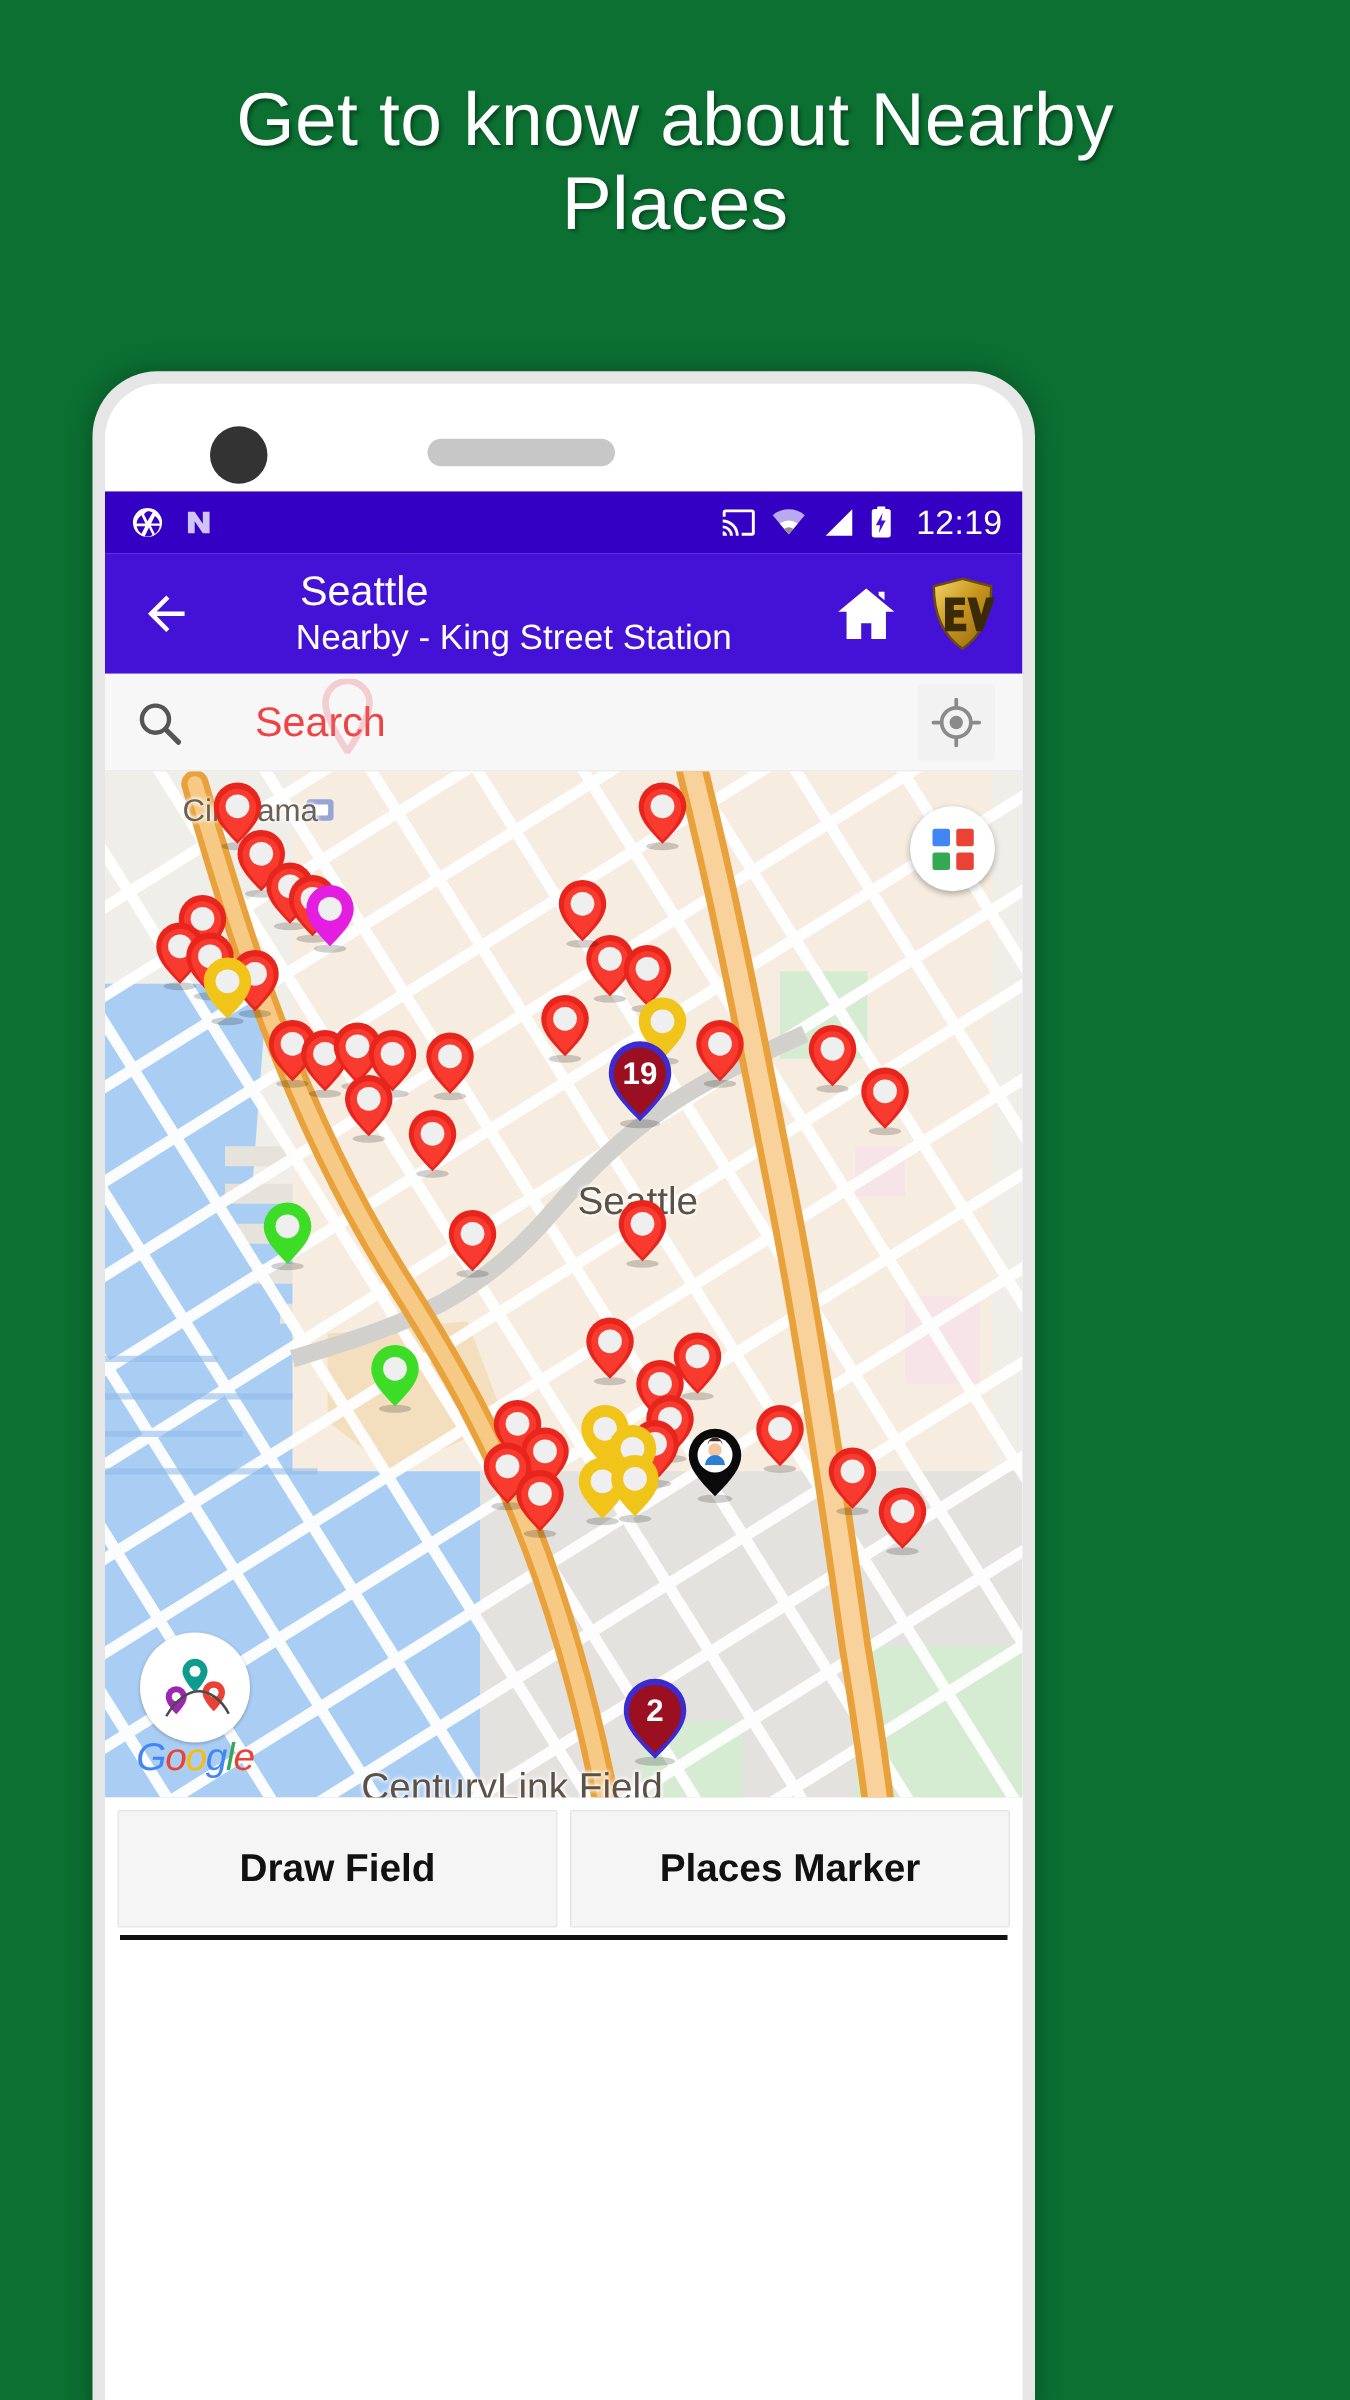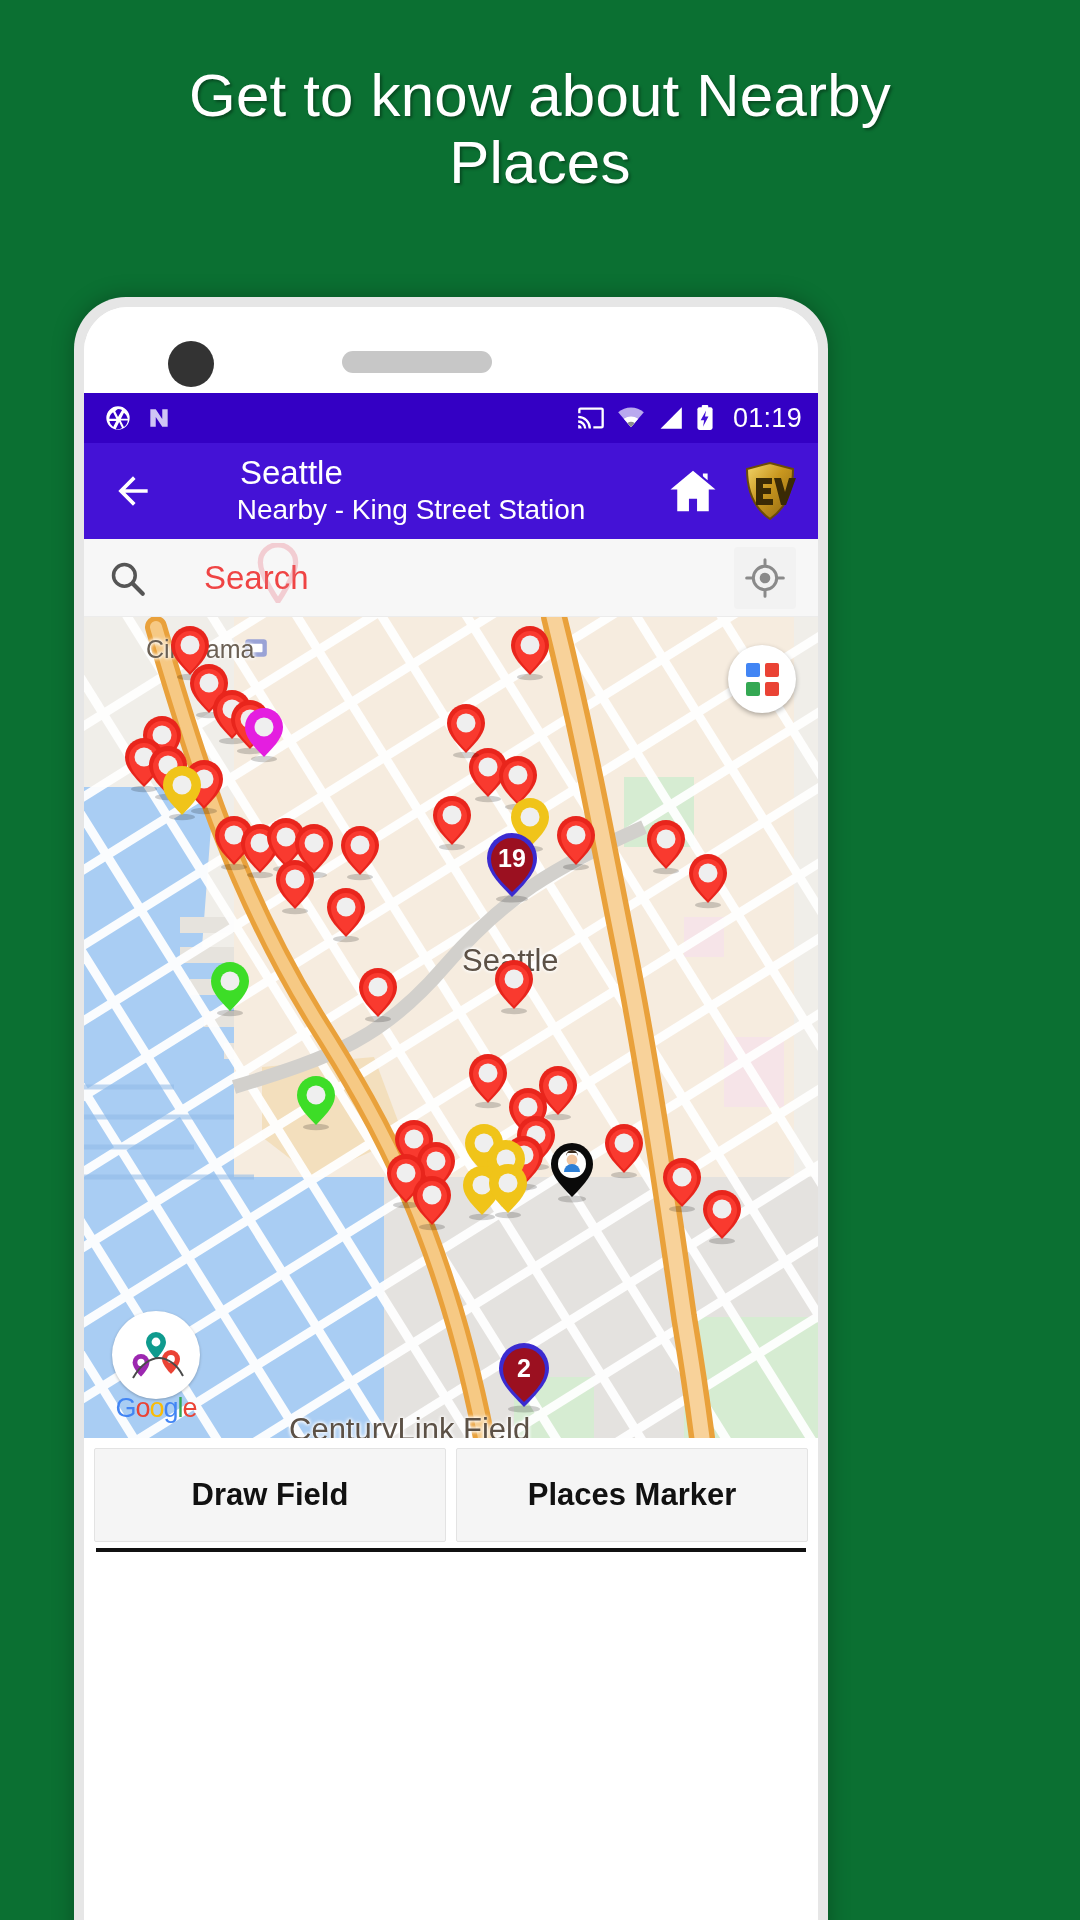--- a/index.html
+++ b/index.html
@@ -128,22 +128,23 @@
     position:absolute; left:24px; bottom:14px;
     width:96px; text-align:center;
   }
   .glogo-circle{
     width:88px; height:88px; border-radius:50%;
     background:#fff; box-shadow:0 1px 3px rgba(0,0,0,.25);
     display:flex; align-items:center; justify-content:center;
     margin:0 auto;
   }
   .glogo-text{
-    font-size:27px; font-weight:500; letter-spacing:-1px;
+    font-size:31px; font-weight:500; letter-spacing:-1px;
     margin-top:-6px;
+    font-style:italic;
   }
   .glogo-text span:nth-child(1){color:#4285F4;}
   .glogo-text span:nth-child(2){color:#EA4335;}
   .glogo-text span:nth-child(3){color:#FBBC05;}
   .glogo-text span:nth-child(4){color:#4285F4;}
   .glogo-text span:nth-child(5){color:#34A853;}
   .glogo-text span:nth-child(6){color:#EA4335;}
 
   .map-label{
     position:absolute;
@@ -204,21 +205,21 @@
           <path fill="#8d8d8d" d="M12 18l-3.1-3.7a5.5 5.5 0 0 1 6.2 0z"></path>
         </svg>
         <svg class="ic" width="26" height="24" viewBox="0 0 22 20">
           <path fill="#fff" d="M21 1v18H3z"></path>
         </svg>
         <svg class="ic" width="20" height="26" viewBox="0 0 16 24">
           <rect x="1" y="2" width="14" height="21" rx="2" fill="#fff"></rect>
           <rect x="5" y="0" width="6" height="3" rx="1" fill="#fff"></rect>
           <path fill="#4412d6" d="M9 5 4 14h3.2l-1 6 5-9.5H8z"></path>
         </svg>
-        <div class="sb-time">01:19</div>
+        <div class="sb-time">12:19</div>
       </div>
     </div>
 
     <div class="appbar">
       <div class="back-btn">
         <svg width="44" height="44" viewBox="0 0 24 24">
           <path fill="#fff" d="M20 11H7.8l5.6-5.6L12 4l-8 8 8 8 1.4-1.4L7.8 13H20z"></path>
         </svg>
       </div>
       <div class="titles">

